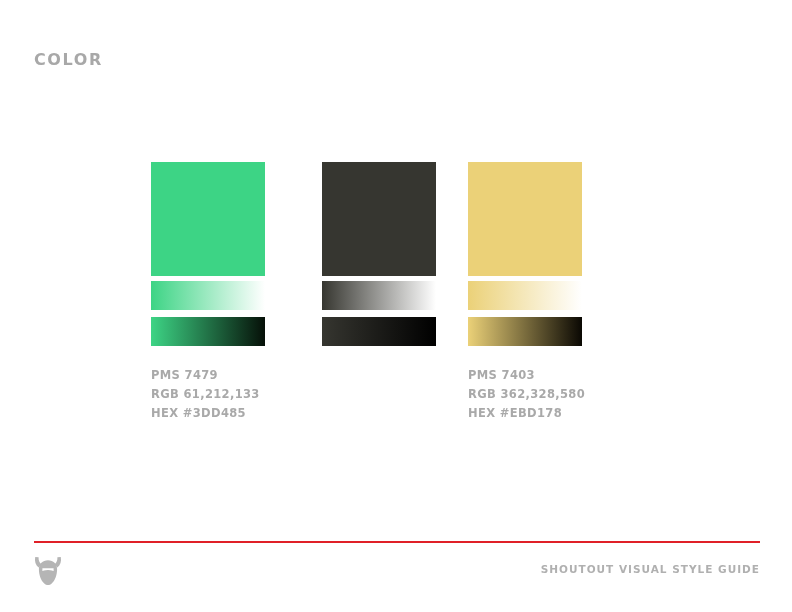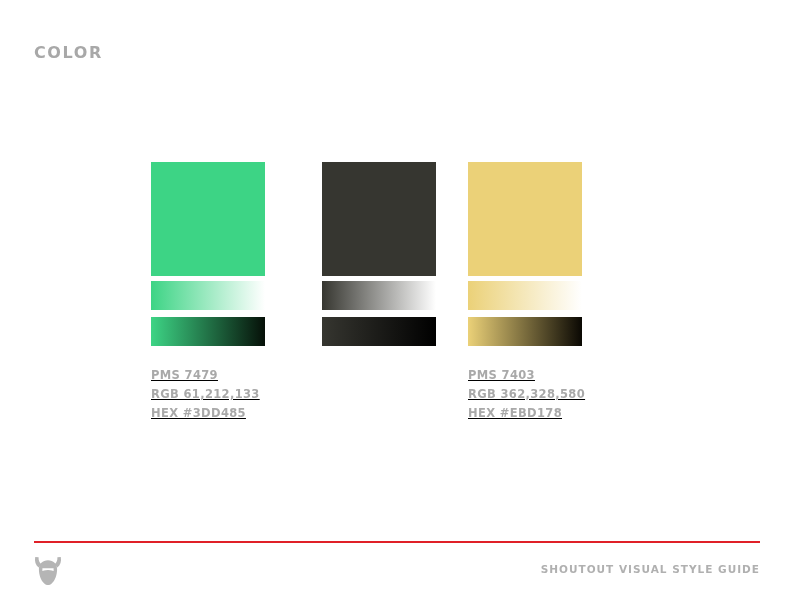--- a/index.html
+++ b/index.html
@@ -13,40 +13,39 @@
     position: relative;
     overflow: hidden;
     font-family: "DejaVu Sans", "Liberation Sans", sans-serif;
     -webkit-font-smoothing: antialiased;
   }
 
   
   .page-title {
     position: absolute;
     left: 34px;
-    top: 45px;
+    top: 52px;
     font-size: 16px;
     font-weight: bold;
     letter-spacing: 1.6px;
     color: #a8a8a8;
     line-height: 1;
   }
 
   
   .palette {
     position: absolute;
     left: 0;
     top: 0;
     width: 792px;
     height: 612px;
   }
   .swatch-col {
     position: absolute;
     top: 162px;
-    text-decoration: underline;
   }
   .swatch-col.col-0 { left: 151px; width: 114px; }
   .swatch-col.col-1 { left: 322px; width: 114px; }
   .swatch-col.col-2 { left: 468px; width: 114px; }
 
   .swatch-main {
     width: 100%;
     height: 114px;
   }
   .swatch-bar {

